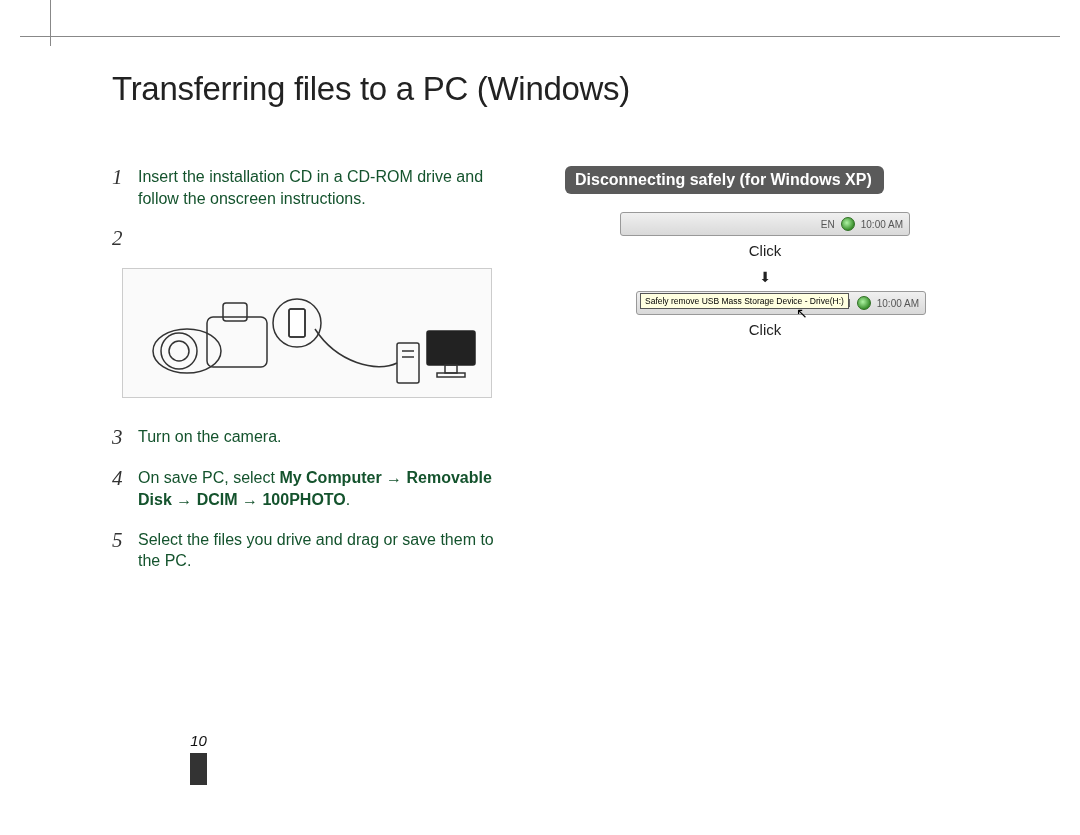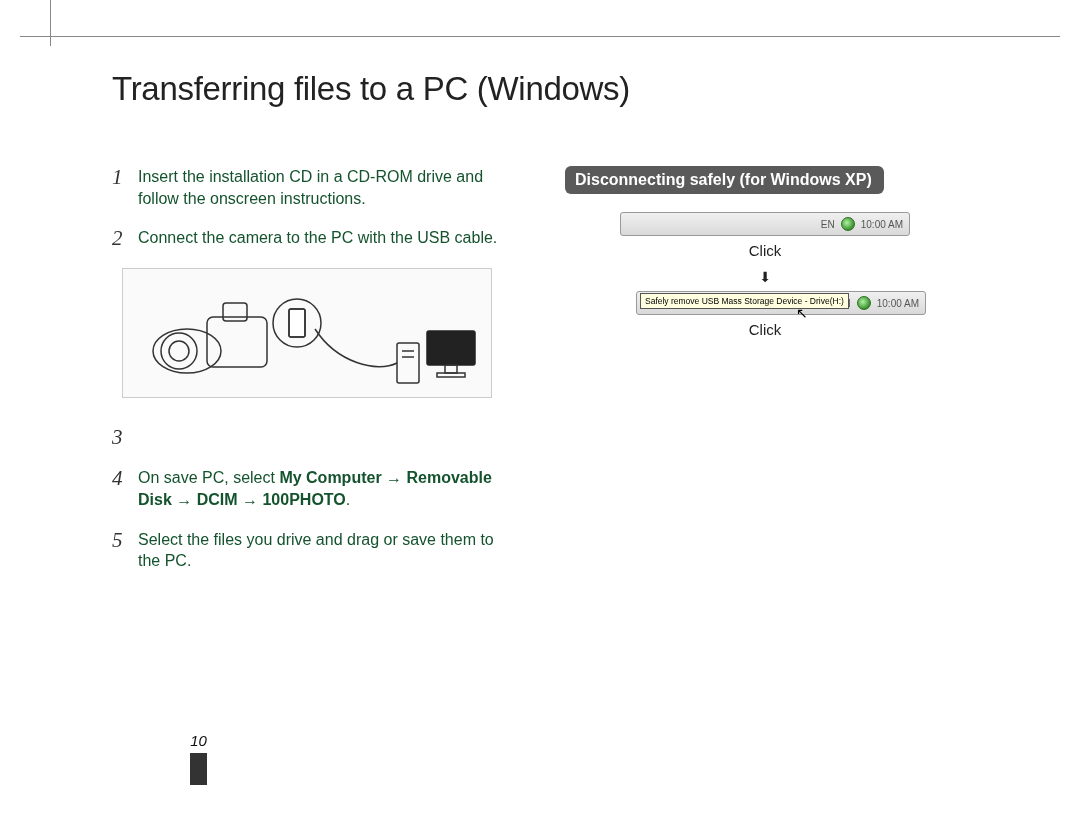--- a/index.html
+++ b/index.html
@@ -180,21 +180,20 @@
 
 <div class="col-left">
 
   <div class="step">
     <div class="step-num">1</div>
     <div class="step-text">Insert the installation CD in a CD-ROM drive and follow the onscreen instructions.</div>
   </div>
 
   <div class="step">
     <div class="step-num">2</div>
-    <div class="step-text">Connect the camera to the PC with the USB cable.</div>
   </div>
 
   <div class="illus-camera">
     <svg width="360" height="120" viewBox="0 0 360 120">
       <g fill="none" stroke="#333" stroke-width="1.5">
         <ellipse cx="60" cy="78" rx="34" ry="22"></ellipse>
         <ellipse cx="52" cy="78" rx="18" ry="18"></ellipse>
         <ellipse cx="52" cy="78" rx="10" ry="10"></ellipse>
         <rect x="80" y="44" width="60" height="50" rx="6"></rect>
         <rect x="96" y="30" width="24" height="18" rx="3"></rect>
@@ -210,20 +209,21 @@
 
         <rect x="300" y="58" width="48" height="34" rx="2" fill="#222" stroke="#222"></rect>
         <rect x="318" y="92" width="12" height="8"></rect>
         <rect x="310" y="100" width="28" height="4"></rect>
       </g>
     </svg>
   </div>
 
   <div class="step">
     <div class="step-num">3</div>
+    <div class="step-text">Turn on the camera.</div>
   </div>
 
   <div class="step">
     <div class="step-num">4</div>
     <div class="step-text">
       <span>On save PC, select </span><b>My Computer → Removable Disk → DCIM → 100PHOTO</b><span>.</span>
     </div>
   </div>
 
   <div class="step">

